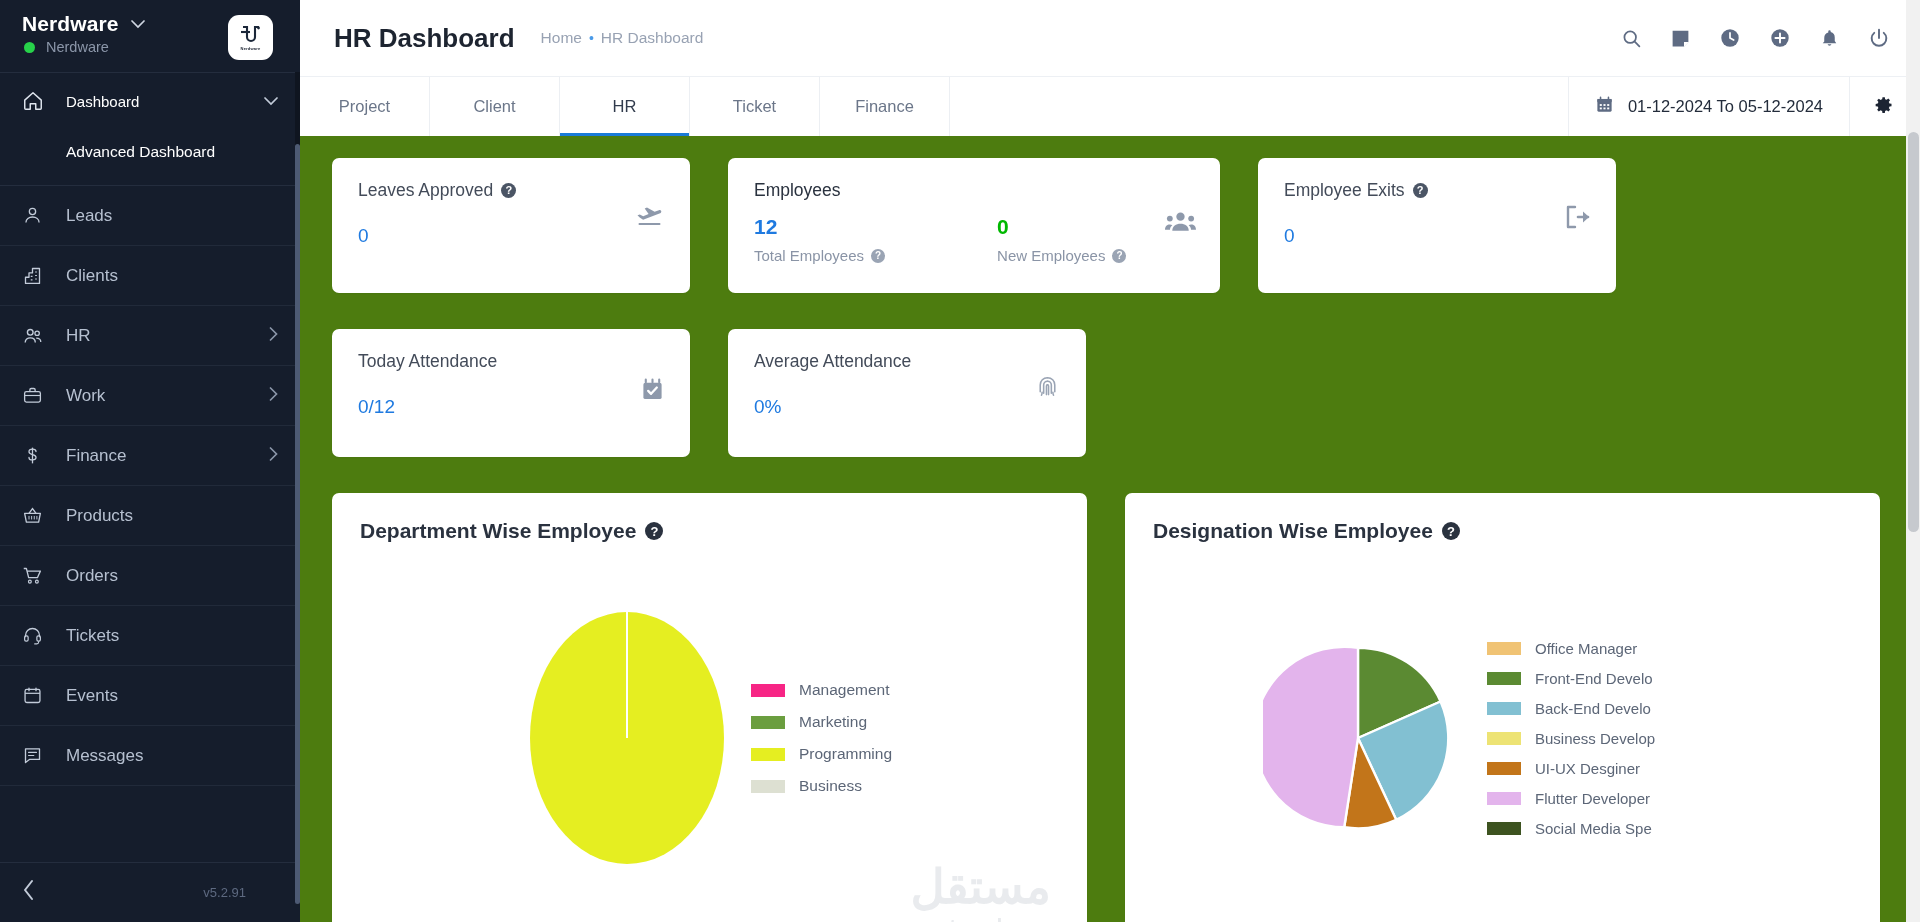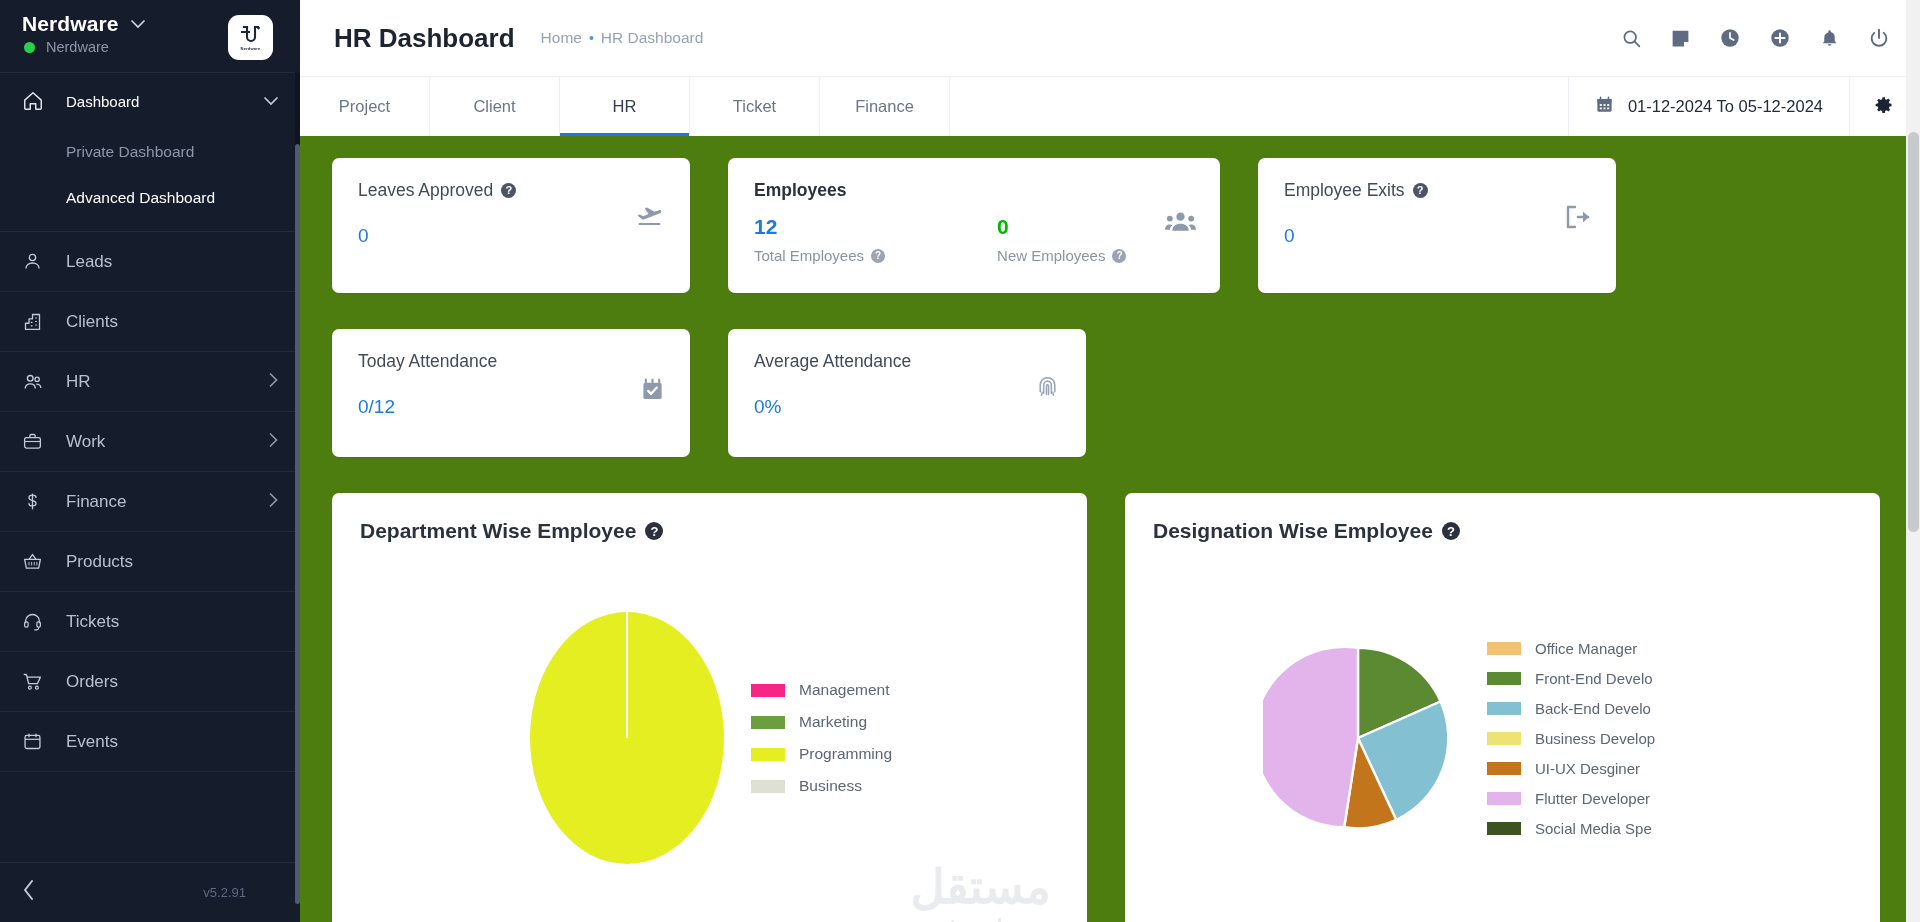--- a/index.html
+++ b/index.html
@@ -119,21 +119,21 @@
     background:#fff; border-radius:7px; padding:22px 26px 24px 26px;
     position:relative; box-shadow:0 1px 2px rgba(16,24,40,.05);
   }
   .c-lv { width:358px; height:135px; }
   .c-emp { width:492px; height:135px; }
   .c-exit { width:358px; height:135px; }
   .c-today { width:358px; height:128px; }
   .c-avg { width:358px; height:128px; }
 
   .card-title { font-size:17.5px; color:#434b59; display:flex; align-items:center; gap:8px; }
-  .card-title.dark { color:#2a323f; font-weight:bold; }
+  .card-title.dark { color:#2a323f; font-weight:normal; }
   .qmark {
     width:15px; height:15px; border-radius:50%; background:#4b5565; color:#fff;
     font-size:11px; font-weight:bold; display:inline-flex; align-items:center; justify-content:center;
     cursor:pointer; line-height:1;
   }
   .card-val { font-size:19px; color:#1f7ae0; margin-top:24px; font-weight:normal; }
   .card-icon { position:absolute; right:26px; top:46px; color:#8e99ab; }
 
   .emp-cols { display:flex; margin-top:14px; gap:112px; }
   .emp-col .num { font-size:21px; font-weight:bold; }
@@ -214,23 +214,20 @@
             </svg>
         </span>
         <span class="lbl" style="color:#fff;font-size:15px;">Dashboard</span>
         <span class="arrow">
           <svg width="14" height="9" viewBox="0 0 14 9">
               <path d="M1 1l6 6 6-6" stroke="#c2cbd9" stroke-width="1.7" fill="none" stroke-linecap="round"></path>
             </svg>
         </span>
       </div>
 
-      <div class="sb-sub">
-        <span>Private Dashboard</span>
-      </div>
       <div class="sb-sub active" style="margin-bottom:10px;">
         <span>Advanced Dashboard</span>
       </div>
 
       <div class="sb-divider"></div>
 
       <div class="sb-item">
         <span class="ic">
           <svg width="21" height="21" viewBox="0 0 24 24">
               <circle cx="12" cy="7.5" r="3.6" stroke="#c2cbd9" stroke-width="1.5" fill="none"></circle>
@@ -305,51 +302,60 @@
               <path d="M8 9.5L12 4l4 5.5" stroke="#c2cbd9" stroke-width="1.5" fill="none"></path>
               <path d="M8 12.5v4M11 12.5v4M14 12.5v4M17 12.5v4" stroke="#c2cbd9" stroke-width="1.1"></path>
             </svg>
         </span>
         <span class="lbl">Products</span>
       </div>
 
       <div class="sb-item">
         <span class="ic">
           <svg width="21" height="21" viewBox="0 0 24 24">
+              <path d="M2 4h3l2.6 10.5h10L21 7H6" stroke="#c2cbd9" stroke-width="1.5" fill="none" stroke-linejoin="round"></path>
+              <circle cx="9" cy="19" r="1.6" stroke="#c2cbd9" stroke-width="1.4" fill="none"></circle>
+              <circle cx="17" cy="19" r="1.6" stroke="#c2cbd9" stroke-width="1.4" fill="none"></circle>
+            </svg>
+        </span>
+        <span class="lbl">Orders</span>
+      </div>
+
+      <div class="sb-item">
+        <span class="ic">
+          <svg width="21" height="21" viewBox="0 0 24 24">
               <path d="M4 14v-2a8 8 0 0 1 16 0v2" stroke="#c2cbd9" stroke-width="1.5" fill="none"></path>
               <rect x="3" y="12.5" width="4" height="6" rx="1.6" stroke="#c2cbd9" stroke-width="1.4" fill="none"></rect>
               <rect x="17" y="12.5" width="4" height="6" rx="1.6" stroke="#c2cbd9" stroke-width="1.4" fill="none"></rect>
               <path d="M19 18.5v1a2 2 0 0 1-2 2h-3" stroke="#c2cbd9" stroke-width="1.3" fill="none"></path>
             </svg>
         </span>
         <span class="lbl">Tickets</span>
       </div>
 
       <div class="sb-item">
         <span class="ic">
           <svg width="21" height="21" viewBox="0 0 24 24">
-              <path d="M2 4h3l2.6 10.5h10L21 7H6" stroke="#c2cbd9" stroke-width="1.5" fill="none" stroke-linejoin="round"></path>
-              <circle cx="9" cy="19" r="1.6" stroke="#c2cbd9" stroke-width="1.4" fill="none"></circle>
-              <circle cx="17" cy="19" r="1.6" stroke="#c2cbd9" stroke-width="1.4" fill="none"></circle>
-            </svg>
-        </span>
-        <span class="lbl">Orders</span>
-      </div>
-
-      <div class="sb-item">
-        <span class="ic">
-          <svg width="21" height="21" viewBox="0 0 24 24">
               <rect x="3.5" y="5" width="17" height="15" rx="2" stroke="#c2cbd9" stroke-width="1.5" fill="none"></rect>
               <path d="M3.5 9.5h17" stroke="#c2cbd9" stroke-width="1.4"></path>
               <path d="M8 3.5v3M16 3.5v3" stroke="#c2cbd9" stroke-width="1.5" stroke-linecap="round"></path>
             </svg>
         </span>
         <span class="lbl">Events</span>
       </div>
 
+      <div class="sb-item">
+        <span class="ic">
+          <svg width="21" height="21" viewBox="0 0 24 24">
+              <path d="M4 4.5h16v12H8.5L4 20z" stroke="#c2cbd9" stroke-width="1.5" fill="none" stroke-linejoin="round"></path>
+              <path d="M7.5 8.5h9M7.5 12h6" stroke="#c2cbd9" stroke-width="1.3" stroke-linecap="round"></path>
+            </svg>
+        </span>
+        <span class="lbl">Messages</span>
+      </div>
     </div>
 
     <div class="sb-foot">
       <span class="chev">
         <svg width="14" height="22" viewBox="0 0 14 22">
             <path d="M10 2L3 11l7 9" stroke="#c2cbd9" stroke-width="2" fill="none" stroke-linecap="round" stroke-linejoin="round"></path>
           </svg>
       </span>
       <span class="sb-ver">v5.2.91</span>
     </div>

